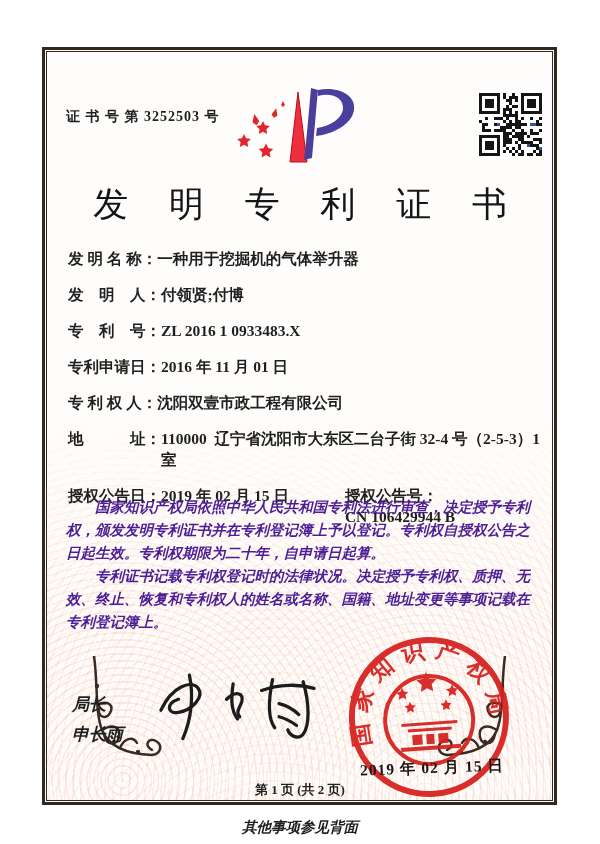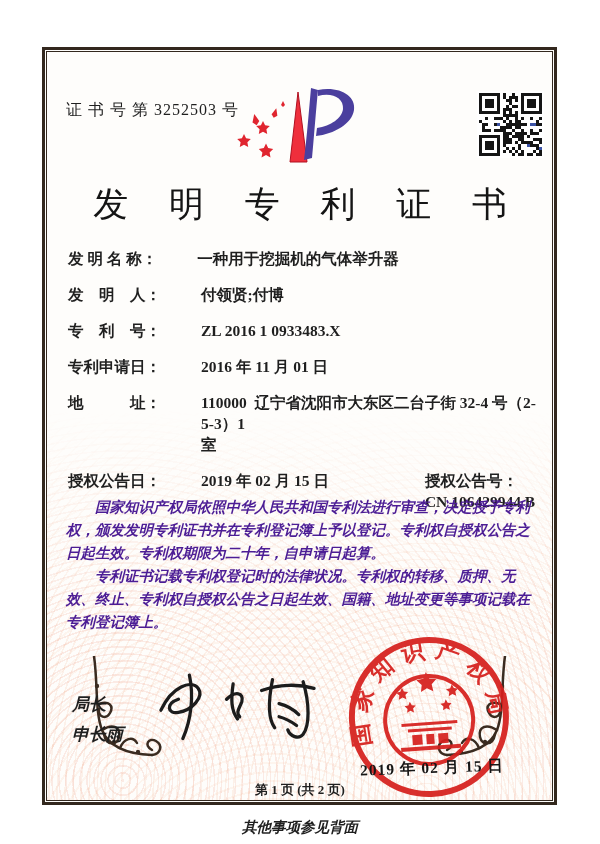--- a/index.html
+++ b/index.html
@@ -18,29 +18,29 @@
   }
   .watermark{
     position:absolute;left:2px;right:2px;top:360px;bottom:2px;
     background:
       repeating-radial-gradient(circle at 15% 95%, rgba(236,140,115,0.16) 0 1.5px, rgba(255,255,255,0) 1.5px 7px),
       repeating-radial-gradient(circle at 75% 100%, rgba(242,168,128,0.14) 0 1.5px, rgba(255,255,255,0) 1.5px 8px),
       repeating-radial-gradient(circle at 45% 130%, rgba(248,186,148,0.12) 0 2px, rgba(255,255,255,0) 2px 9px);
     -webkit-mask-image:linear-gradient(to bottom, transparent, #000 55%);
     mask-image:linear-gradient(to bottom, transparent, #000 55%);
   }
-  .cert-no{position:absolute;left:66px;top:100px;font-size:16px;letter-spacing:1px;font-weight:400;}
+  .cert-no{position:absolute;left:66px;top:108px;font-size:14px;letter-spacing:1px;font-weight:700;}
   .logo{position:absolute;left:232px;top:84px;width:136px;height:88px;}
   .qr{position:absolute;left:477px;top:91px;width:67px;height:67px;}
   .title{
     position:absolute;left:0;right:0;top:181px;text-align:center;
     font-size:35px;font-weight:normal;letter-spacing:16px;text-indent:16px;color:#151515;
   }
   .fields{position:absolute;left:68px;top:248px;width:478px;font-size:15.5px;font-weight:600;}
-  .row{display:flex;line-height:21px;margin-bottom:15px;gap:40px;}
+  .row{display:flex;line-height:21px;margin-bottom:15px;}
   .row .lbl{white-space:pre;flex:0 0 auto;}
   .row .val{white-space:pre-wrap;}
   .row.addr{}
   .row.grant{justify-content:flex-start;}
   .row.grant .pair2{margin-left:56px;display:flex;flex-direction:column;}
   .paras{position:absolute;left:66px;top:496px;width:474px;font-size:14.5px;line-height:23px;
     font-style:italic;font-weight:600;color:#4c1d95;}
   .paras p{margin:0;text-indent:2em;}
   .director{position:absolute;left:72px;top:690px;font-size:17px;font-weight:600;line-height:30px;font-style:italic;}
   .signature{position:absolute;left:150px;top:668px;width:175px;height:80px;}
@@ -258,38 +258,42 @@
     <span class="val">付领贤;付博</span>
   </div>
   <div class="row">
     <span class="lbl">专　利　号：</span>
     <span class="val">ZL 2016 1 0933483.X</span>
   </div>
   <div class="row">
     <span class="lbl">专利申请日：</span>
     <span class="val">2016 年 11 月 01 日</span>
   </div>
+  <div class="row">
+    <span class="lbl">专 利 权 人：</span>
+    <span class="val">沈阳双壹市政工程有限公司</span>
+  </div>
   <div class="row addr">
     <span class="lbl">地　　　址：</span>
     <span class="val">110000  辽宁省沈阳市大东区二台子街 32-4 号（2-5-3）1
 室</span>
   </div>
   <div class="row grant">
     <span class="lbl">授权公告日：</span>
     <span class="val">2019 年 02 月 15 日</span>
     <span class="pair2">
       <span class="lbl">授权公告号：</span>
       <span class="val">CN 106429944 B</span>
     </span>
   </div>
 </div>
 
 <div class="paras">
   <p>国家知识产权局依照中华人民共和国专利法进行审查，决定授予专利权，颁发发明专利证书并在专利登记簿上予以登记。专利权自授权公告之日起生效。专利权期限为二十年，自申请日起算。</p>
-  <p>专利证书记载专利权登记时的法律状况。专利权的转移、质押、无效、终止、专利权自授权公告之日起生效、国籍、地址变更等事项记载在专利登记簿上。</p>
+  <p>专利证书记载专利权登记时的法律状况。决定授予专利权、质押、无效、终止、恢复和专利权人的姓名或名称、国籍、地址变更等事项记载在专利登记簿上。</p>
 </div>
 
 <div class="director">
   <div>局长</div>
   <div>申长雨</div>
 </div>
 
 <svg class="signature" viewBox="0 0 160 68" fill="none" stroke="#1c1c1c" stroke-width="3" stroke-linecap="round" stroke-linejoin="round">
   <path d="M10,36 C20,14 38,8 44,16 C50,24 38,36 26,38 C16,40 14,30 26,26"></path>
   <path d="M36,4 C40,22 38,44 30,62"></path>

